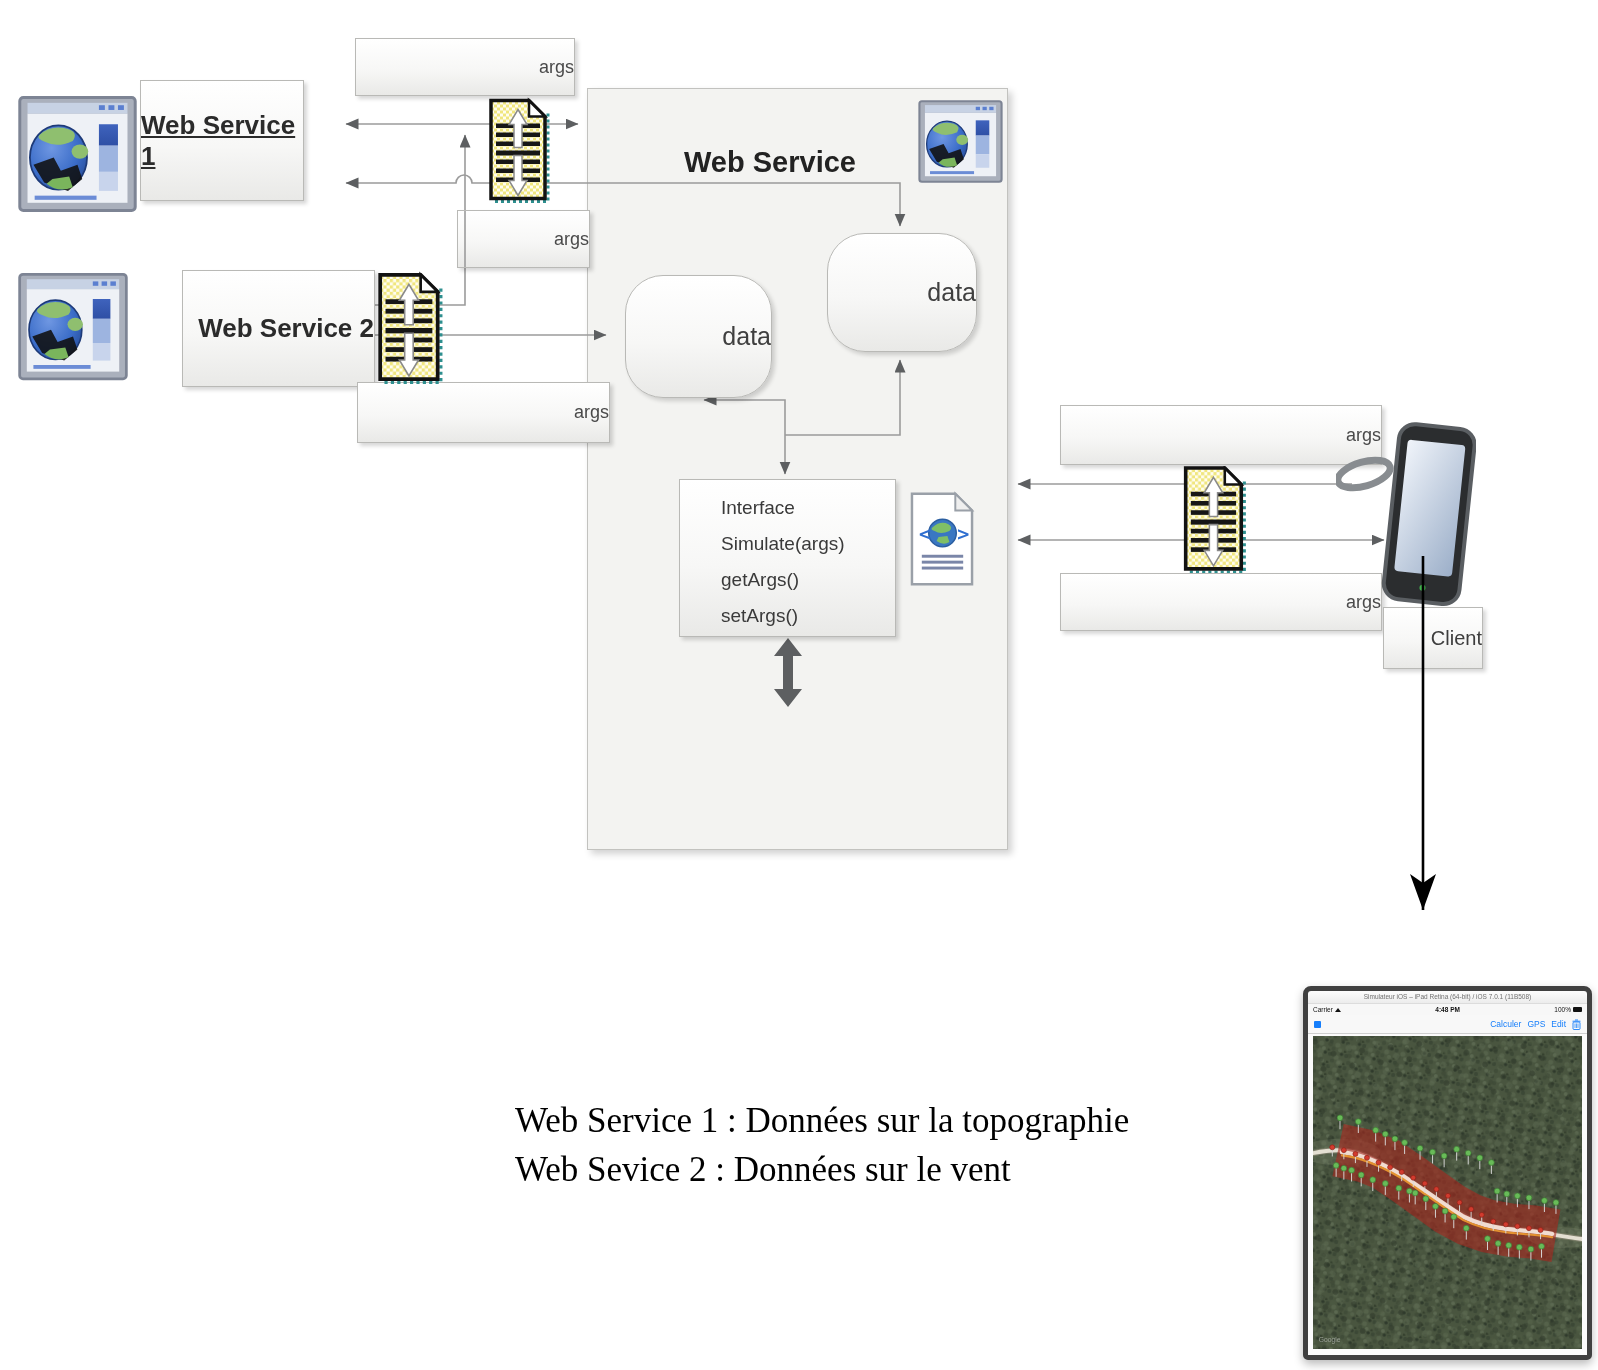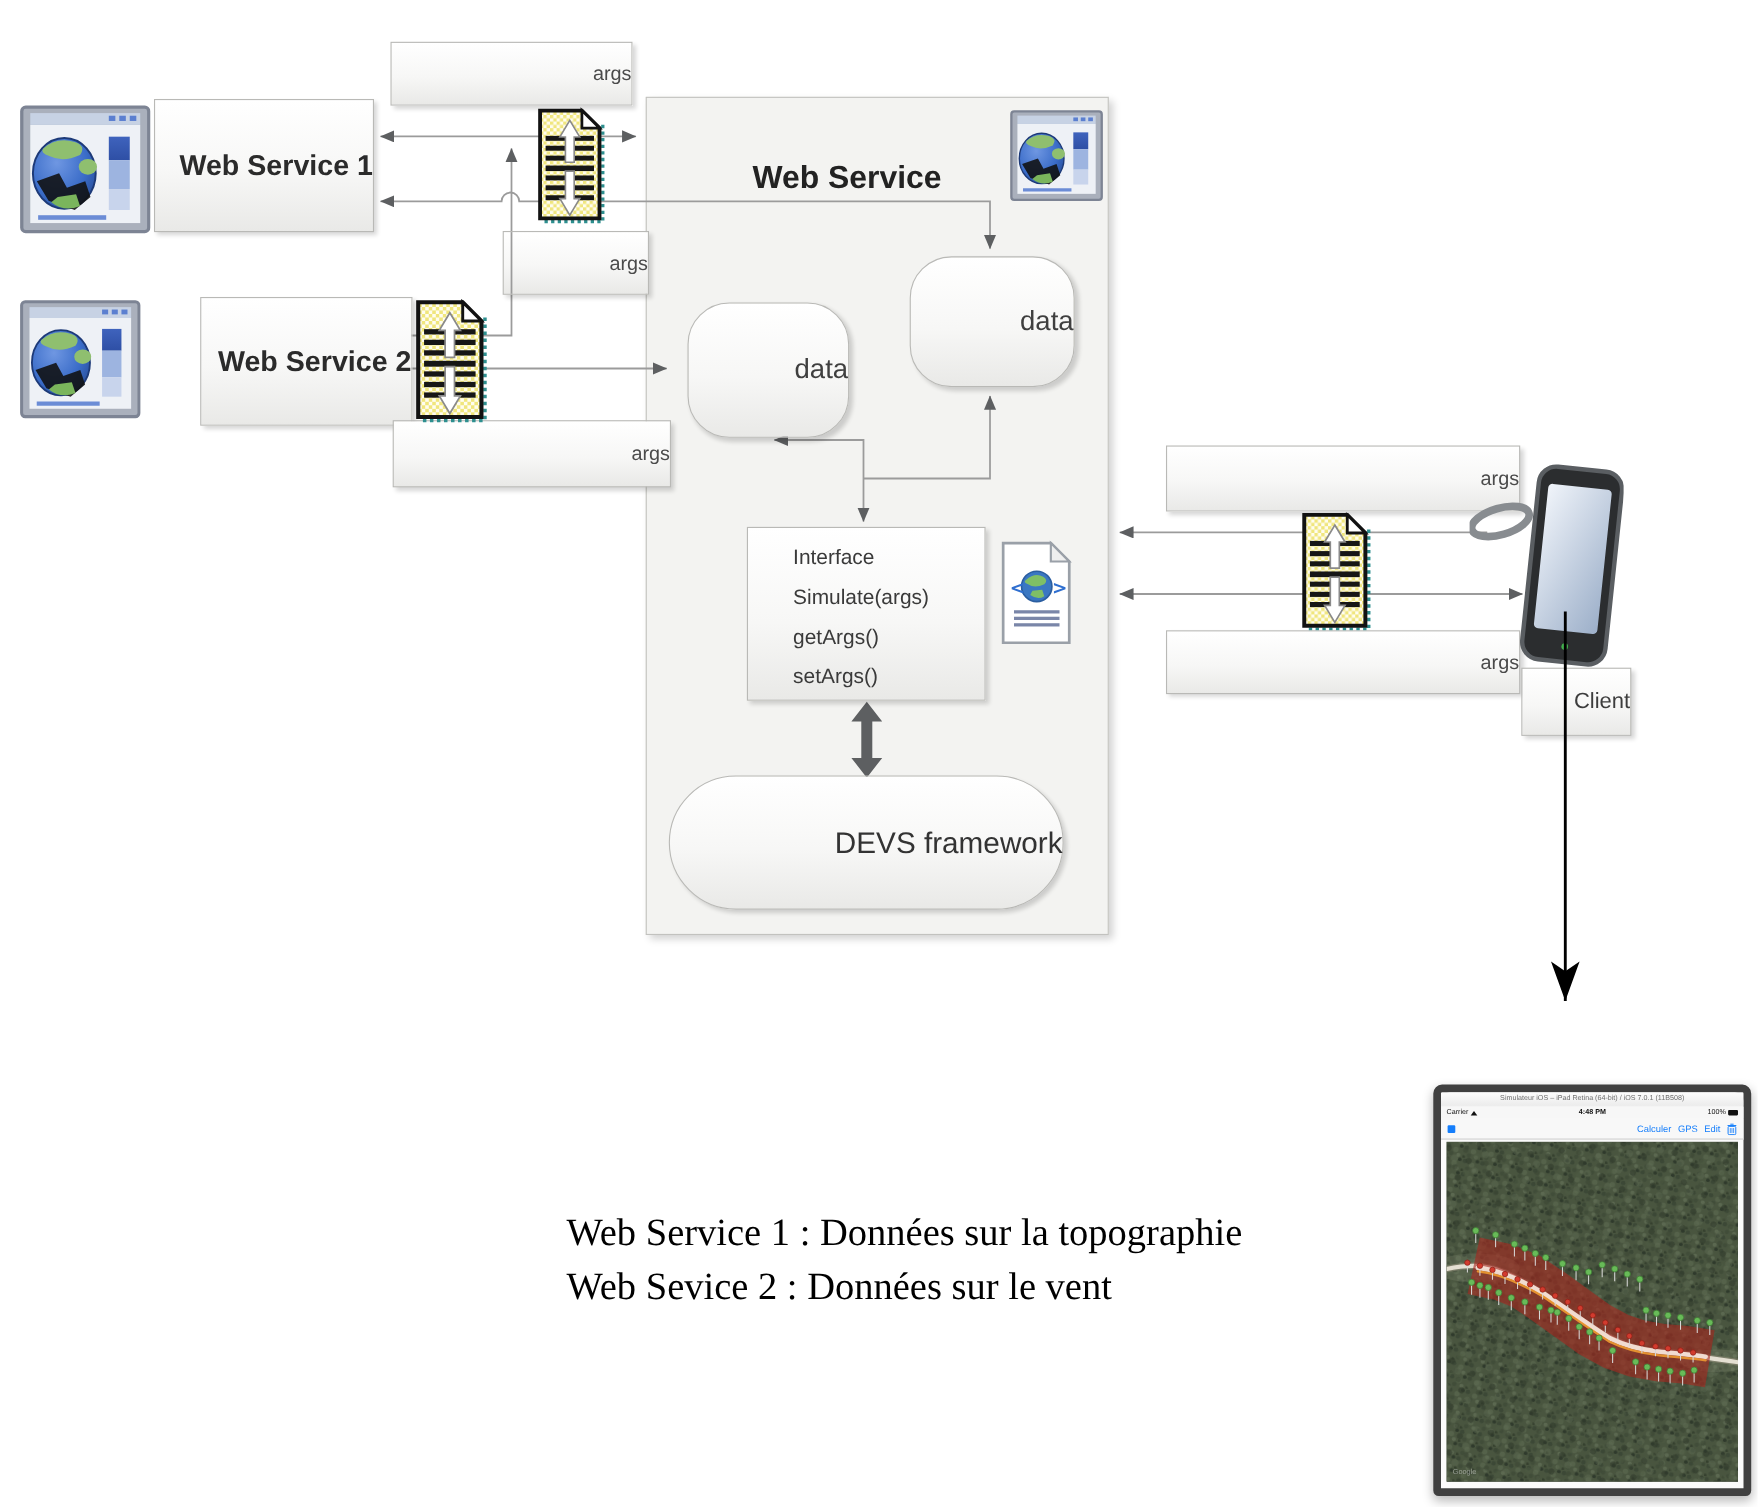--- a/index.html
+++ b/index.html
@@ -20,21 +20,21 @@
   .devs{border-radius:62px;font-size:27px;color:#333;}
   .client-box{font-size:20px;color:#3d3d3d;}
   .iface{flex-direction:column;align-items:flex-start;justify-content:flex-start;
        padding:10px 8px 0 13px;font-size:19px;color:#3a3a3a;}
   .iface div{line-height:36px;white-space:nowrap;}
   .icon-abs{position:absolute;z-index:3;}
   svg.lines{position:absolute;left:0;top:0;z-index:2;pointer-events:none;}
   svg.toplines{position:absolute;left:0;top:0;z-index:5;pointer-events:none;}
   
   .ipadwin{position:absolute;left:1303px;top:986px;width:289px;height:374px;z-index:4;
-       box-sizing:border-box;background:#fbfbfb;border:7px solid #404040;
+       box-sizing:border-box;background:#fbfbfb;border:5px solid #404040;
        border-radius:8px 8px 5px 5px;box-shadow:0 4px 10px rgba(0,0,0,0.28);
        display:flex;flex-direction:column;}
   .win-titlebar{height:12px;flex:0 0 12px;font-size:6.5px;color:#707070;text-align:center;
        line-height:12px;background:linear-gradient(#fdfdfd,#ececec);
        border-bottom:1px solid #dcdcdc;border-radius:8px 8px 0 0;
        white-space:nowrap;overflow:hidden;}
   .statusbar{height:11px;flex:0 0 11px;display:flex;justify-content:space-between;
        align-items:center;font-size:6.5px;color:#111;background:#f7f7f7;padding:0 5px;}
   .statusbar .left,.statusbar .right{display:flex;align-items:center;gap:2px;}
   .wifi{width:0;height:0;border-left:3px solid transparent;border-right:3px solid transparent;
@@ -153,21 +153,21 @@
       <path d="M785,435 H900 V360" marker-end="url(#ah)"></path>
       <path d="M1018,484 H1352" marker-start="url(#ah)"></path>
       <path d="M1018,540 H1384" marker-start="url(#ah)" marker-end="url(#ah)"></path>
     </g>
     <polygon fill="#5d5f61" points="788,638 802,656 793,656 793,689 802,689 788,707 774,689 783,689 783,656 774,656"></polygon>
   </svg>
 
   <svg class="icon-abs" style="left:18px;top:95px;" width="119" height="118" viewBox="0 0 100 98">
       <use href="#browser-icon"></use>
     </svg>
-  <div class="box wsbox" style="left:140px;top:90px;width:200px;height:121px;">
+  <div class="box wsbox" style="left:140px;top:80px;width:164px;height:121px;text-decoration:underline;">
     <span>Web Service 1</span>
   </div>
 
   <svg class="icon-abs" style="left:18px;top:268px;" width="110" height="117" viewBox="0 0 100 98">
       <use href="#browser-icon"></use>
     </svg>
   <div class="box wsbox" style="left:140px;top:270px;width:193px;height:117px;margin-left:42px;">
     <span>Web Service 2</span>
   </div>
 
@@ -212,23 +212,20 @@
     <div>Interface</div>
     <div>Simulate(args)</div>
     <div>getArgs()</div>
     <div>setArgs()</div>
   </div>
 
   <svg class="icon-abs" style="left:910px;top:491px;" width="65" height="96" viewBox="0 0 66 96">
       <use href="#wsdl-doc"></use>
     </svg>
 
-  <div class="box devs" style="left:608px;top:705px;width:359px;height:122px;">
-    <span>DEVS framework</span>
-  </div>
 
   <div class="box client-box" style="left:1383px;top:607px;width:100px;height:62px;">
     <span>Client</span>
   </div>
 
   <svg class="icon-abs" style="left:1336px;top:416px;" width="140" height="200" viewBox="0 0 140 200">
     <ellipse cx="28" cy="58" rx="27" ry="12" fill="none" stroke="#888c90" stroke-width="7" transform="rotate(-16 28 58)"></ellipse>
     <g transform="rotate(6 92 100)">
       <rect x="55" y="10" width="76" height="176" rx="16" fill="#2b2d2f" stroke="#5a5e62" stroke-width="4"></rect>
       <rect x="64" y="26" width="58" height="132" rx="4" fill="url(#tabscreen)"></rect>

